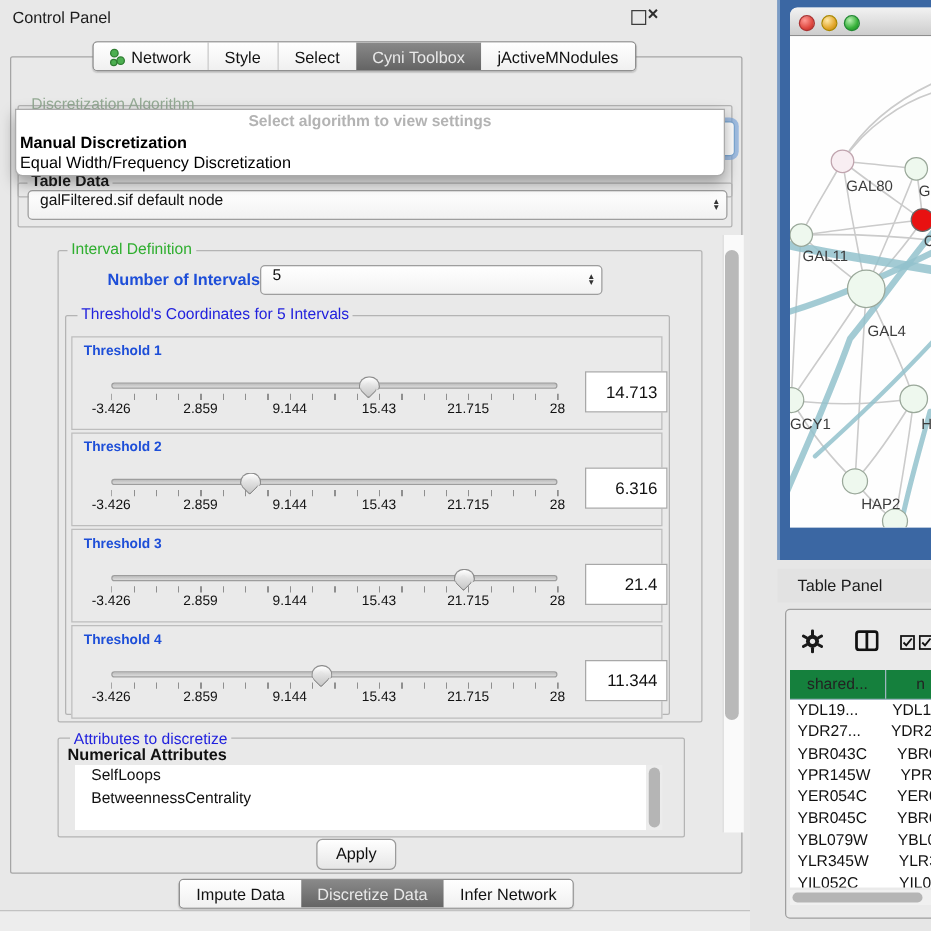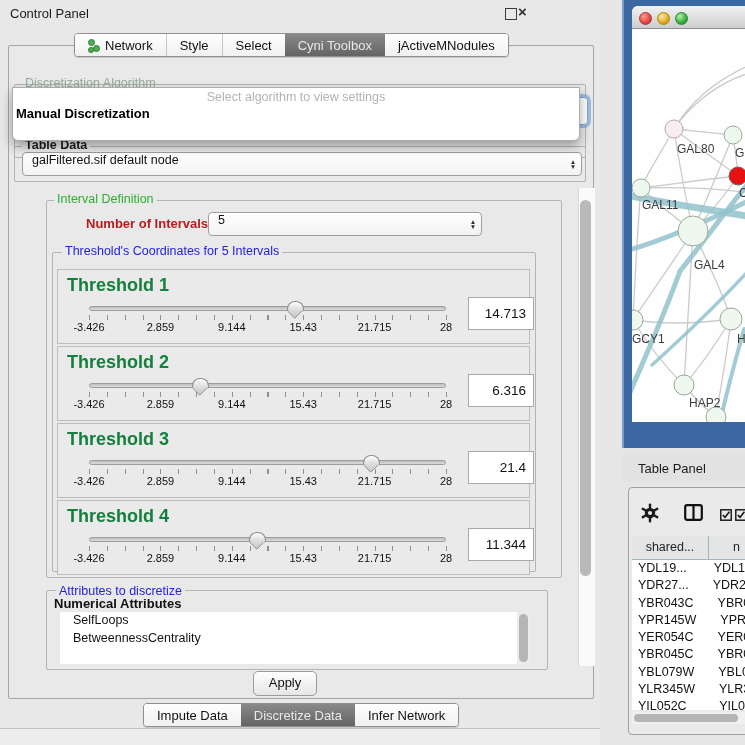--- a/index.html
+++ b/index.html
@@ -32,33 +32,33 @@
   .g-faded{color:#95ab95;background:transparent;}
   .g-dark{color:#1c1c1c;font-weight:bold;background:#e9e9e9;}
 
   
   .combo{background:linear-gradient(#ffffff,#f2f2f2);border:1px solid #9e9e9e;border-radius:4px;font-size:12.5px;color:#111;display:flex;}
   .combo .val{flex:1;padding-left:9px;overflow:hidden;white-space:nowrap;}
   .stepper{width:16px;display:flex;flex-direction:column;align-items:center;justify-content:center;line-height:5px;font-size:6.5px;color:#333;}
 
   
   .popup{left:12px;top:87px;width:566px;height:52px;background:#ffffff;border:1px solid #ababab;border-radius:0 0 6px 6px;box-shadow:0 5px 12px rgba(0,0,0,.35);z-index:30;}
-  .popup .ph{position:absolute;left:0;right:0;top:2px;text-align:center;font-size:12.5px;color:#b3b3b3;}
+  .popup .ph{position:absolute;left:0;right:0;top:2px;text-align:center;font-size:12.5px;color:#b3b3b3;font-weight:bold;}
   .popup .opt{position:absolute;left:3px;font-size:13px;color:#000;white-space:nowrap;}
   .focus-combo{left:20px;top:97px;width:566px;height:26px;background:#fff;border:1px solid #7ea9d4;border-radius:4px;box-shadow:0 0 0 3px rgba(120,165,220,.65);z-index:20;}
 
   
   .vscroll-track{left:578px;top:188px;width:16px;height:478px;background:#fafafa;border-left:1px solid #d8d8d8;}
   .vscroll-thumb{left:580px;top:200px;width:11px;height:376px;background:#b9b9b9;border-radius:6px;}
   .list-scroll{background:#ececec;}
   .list-thumb{position:absolute;left:2px;top:2px;width:9px;bottom:2px;background:#b5b5b5;border-radius:5px;}
 
   
   .tbox{position:relative;width:471px;height:73px;border:1px solid #bdbdbd;background:#eaeaea;margin-bottom:2px;}
-  .tbox .tlabel{position:absolute;left:9px;top:5px;font-size:18px;font-weight:bold;color:#15803d;}
+  .tbox .tlabel{position:absolute;left:9px;top:5px;font-size:11px;font-weight:bold;color:#1d4ed8;}
   .szone{position:absolute;left:31px;top:36px;width:357px;height:5px;}
   .strack{position:absolute;left:0;top:0;width:100%;height:5px;background:linear-gradient(#bdbdbd,#dcdcdc);border:1px solid #9d9d9d;border-radius:4px;box-sizing:border-box;}
   .sthumb{position:absolute;top:-5px;width:15px;height:10px;margin-left:-8px;background:linear-gradient(#ffffff,#d4d4d4);border:1px solid #8d8d8d;border-bottom:none;border-radius:8px 8px 3px 3px;z-index:2;}
   .sthumb::after{content:"";position:absolute;left:2px;top:5px;width:8.6px;height:8.6px;background:linear-gradient(135deg,#ececec,#c6c6c6);border-right:1px solid #8d8d8d;border-bottom:1px solid #8d8d8d;transform:rotate(45deg);border-radius:2px;}
   .sticks{position:absolute;left:31px;top:45px;width:358px;height:5px;background:repeating-linear-gradient(90deg,#8f8f8f 0 1px,transparent 1px 17.85px);}
   .slabels{position:absolute;left:31px;top:51px;width:357px;height:13px;}
   .slabels span{position:absolute;transform:translateX(-50%);font-size:11px;font-weight:normal;color:#111;white-space:nowrap;}
   .vbox{position:absolute;left:410px;top:27px;width:57px;height:31px;background:#fff;border:1px solid #a8a8a8;font-size:13.5px;color:#111;text-align:right;line-height:31px;padding-right:7px;}
 
   .attr-list{left:60px;top:612px;width:457px;height:52px;background:#fff;overflow:hidden;}
@@ -75,21 +75,21 @@
   .tl-red{left:7px;background:radial-gradient(circle at 35% 30%,#ff9a94,#df4840 60%,#b02a24);border:1px solid #a33;}
   .tl-yellow{left:25px;background:radial-gradient(circle at 35% 30%,#ffe9a8,#e3a72c 60%,#b57f13);border:1px solid #a80;}
   .tl-green{left:43px;background:radial-gradient(circle at 35% 30%,#b8f0b0,#35b038 60%,#1d8423);border:1px solid #283;}
   .net-canvas{position:absolute;left:0;top:23px;width:113px;height:393px;background:#fefefe;}
 
   .tp-strip{left:622px;top:455px;width:123px;height:27px;background:#e2e2e2;}
   .tp-title{left:638px;top:461px;font-size:13px;color:#1c1c1c;}
   .tbl-win{left:628px;top:487px;width:120px;height:246px;background:#eaeaea;border:1px solid #9f9f9f;border-radius:4px 0 0 4px;}
   .tool-ic{display:inline-block;}
   .tbl{left:632px;top:536px;width:113px;height:174px;background:#fff;overflow:hidden;}
-  .tbl-head{display:flex;height:23px;background:#e5e5e5;border-bottom:1px solid #9eb6c0;justify-content:flex-end;}
+  .tbl-head{display:flex;height:23px;background:#15803d;border-bottom:1px solid #9eb6c0;justify-content:flex-end;}
   .tbl-head .h1{width:76px;text-align:center;line-height:23px;font-size:12.5px;color:#222;border-right:1px solid #9eb6c0;}
   .tbl-head .h2{flex:1;line-height:23px;font-size:12.5px;color:#222;padding-left:24px;}
   .tbl-row{display:flex;height:17.3px;font-size:12.5px;color:#111;}
   .tbl-row .c1{width:77px;padding-left:6px;line-height:17.3px;white-space:nowrap;}
   .tbl-row .c2{flex:1;padding-left:5px;line-height:17.3px;white-space:nowrap;margin-left:19px;}
   .hscroll{left:632px;top:712px;width:113px;height:12px;background:#f0f0f0;}
   .hscroll i{position:absolute;left:2px;top:2px;width:104px;height:8px;background:#b5b5b5;border-radius:4px;}
 </style>
 </head>
 <body>
@@ -139,21 +139,21 @@
           <span>▼</span>
         </span>
     </div>
 
     <div class="abs vscroll-track"></div>
     <div class="abs vscroll-thumb"></div>
 
     <div class="abs group" style="left:46px;top:200px;width:514px;height:376px;"></div>
     <div class="abs group-label g-green" style="left:54px;top:193px;">Interval Definition</div>
 
-    <div class="abs" style="left:86px;top:216px;font-size:13px;font-weight:bold;color:#b91c1c;">Number of Intervals</div>
+    <div class="abs" style="left:86px;top:216px;font-size:13px;font-weight:bold;color:#1d4ed8;">Number of Intervals</div>
     <div class="abs combo" style="left:208px;top:212px;width:272px;height:22px;">
       <span class="val">5</span>
       <span class="stepper">
           <span>▲</span>
           <span>▼</span>
         </span>
     </div>
 
     <div class="abs group" style="left:52px;top:252px;width:482px;height:318px;"></div>
     <div class="abs group-label g-blue" style="left:62px;top:245px;">Threshold's Coordinates for 5 Intervals</div>
@@ -250,20 +250,21 @@
         </div>
         <div class="seg">
           <span>Infer Network</span>
         </div>
       </div>
     <div class="abs cp-footer"></div>
 
     <div class="abs popup">
       <div class="ph">Select algorithm to view settings</div>
       <div class="opt" style="top:18px;font-weight:bold;">Manual Discretization</div>
+      <div class="opt" style="top:34px;">Equal Width/Frequency Discretization</div>
     </div>
   </div>
 
   <div class="abs desktop"></div>
   <div class="abs net-win">
     <div class="net-titlebar">
       <span class="tl tl-red"></span>
       <span class="tl tl-yellow"></span>
       <span class="tl tl-green"></span>
     </div>

